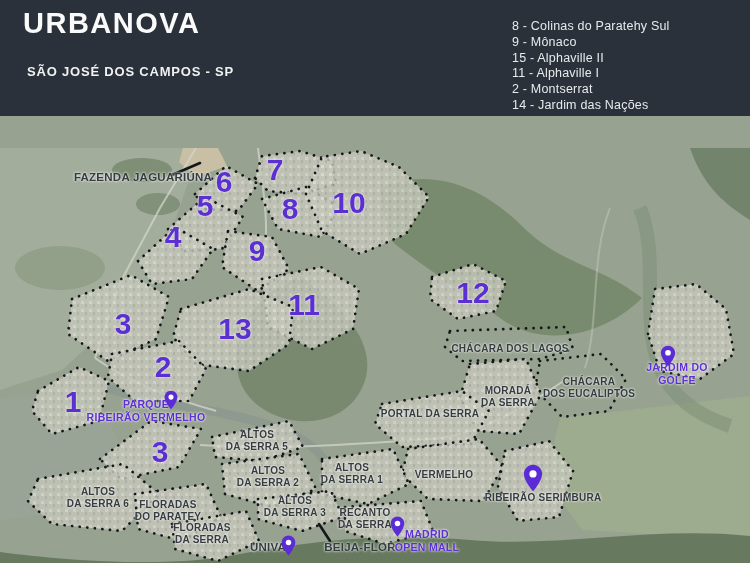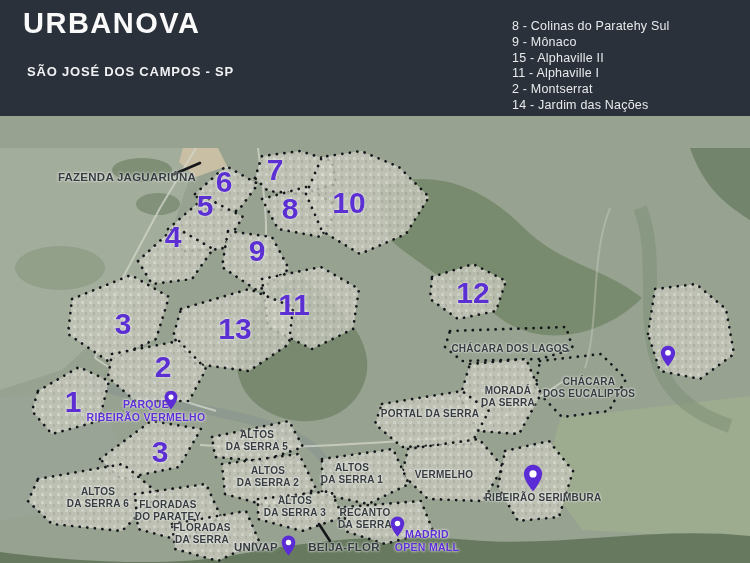--- a/index.html
+++ b/index.html
@@ -22,21 +22,21 @@
   #map{position:absolute;left:0;top:148px;width:750px;height:415px;}
   #map svg{position:absolute;left:0;top:0;}
 
   .map-num{position:absolute;transform:translate(-50%,-50%);color:#5b2fd1;
            font-size:30px;font-weight:600;line-height:1;z-index:4;
            text-shadow:0 0 3px rgba(245,246,242,.85),0 0 1px rgba(245,246,242,.7);}
   .map-label{position:absolute;transform:translate(-50%,-50%);color:#363b41;
              font-size:10px;font-weight:700;letter-spacing:.25px;line-height:1.2;
              text-align:center;white-space:pre-line;z-index:4;
              text-shadow:0 0 3px rgba(242,244,239,.95),0 0 2px rgba(242,244,239,.8);}
-  .map-label.big{font-size:11.5px;}
+  .map-label.big{font-size:11.5px;margin-left:16px;}
   .map-poi{position:absolute;transform:translate(-50%,-50%);color:#5e2fd6;
            font-size:10.5px;font-weight:800;letter-spacing:.3px;line-height:1.2;
            text-align:center;white-space:pre-line;z-index:4;
            text-shadow:0 0 3px rgba(242,244,239,.95),0 0 2px rgba(242,244,239,.8);}
   .pin{position:absolute;z-index:4;}
 </style>
 </head>
 <body>
 
 <div id="stage">
@@ -131,21 +131,21 @@
     <div class="map-num" style="left:73px;top:254px">1</div>
     <div class="map-num" style="left:163px;top:219px">2</div>
     <div class="map-num" style="left:123px;top:176px">3</div>
     <div class="map-num" style="left:173px;top:89px">4</div>
     <div class="map-num" style="left:205px;top:58px">5</div>
     <div class="map-num" style="left:224px;top:34px">6</div>
     <div class="map-num" style="left:275px;top:22px">7</div>
     <div class="map-num" style="left:290px;top:61px">8</div>
     <div class="map-num" style="left:257px;top:103px">9</div>
     <div class="map-num" style="left:349px;top:55px">10</div>
-    <div class="map-num" style="left:294px;top:157px">11</div>
+    <div class="map-num" style="left:304px;top:157px">11</div>
     <div class="map-num" style="left:473px;top:145px">12</div>
     <div class="map-num" style="left:235px;top:181px">13</div>
     <div class="map-num" style="left:160px;top:304px">3</div>
 
     <div class="map-label big" style="left:127px;top:30px">FAZENDA JAGUARIÚNA</div>
     <div class="map-label" style="left:510px;top:201px">CHÁCARA DOS LAGOS</div>
     <div class="map-label" style="left:508px;top:249px">MORADÁ
 DA SERRA</div>
     <div class="map-label" style="left:589px;top:240px">CHÁCARA
 DOS EUCALIPTOS</div>
@@ -166,20 +166,21 @@
     <div class="map-label" style="left:168px;top:363px">FLORADAS
 DO PARATEY</div>
     <div class="map-label" style="left:202px;top:386px">FLORADAS
 DA SERRA</div>
     <div class="map-label big" style="left:256px;top:400px">UNIVAP</div>
     <div class="map-label big" style="left:344px;top:400px">BEIJA-FLOR</div>
     <div class="map-label" style="left:543px;top:350px">RIBEIRÃO SERIMBURA</div>
 
     <div class="map-poi" style="left:146px;top:263px">PARQUE
 RIBEIRÃO VERMELHO</div>
+    <div class="map-poi" style="left:677px;top:226px">JARDIM DO GOLFE</div>
     <div class="map-poi" style="left:427px;top:393px">MADRID
 OPEN MALL</div>
 
     <div class="pin" style="left:164px;top:242px">
       <svg width="14" height="20" viewBox="0 0 24 34">
           <path d="M12 1C5.9 1 1 5.9 1 12c0 8.5 11 21 11 21s11-12.5 11-21C23 5.9 18.1 1 12 1z" fill="#5b2bd5"></path>
           <circle cx="12" cy="12" r="4.4" fill="#fff"></circle>
         </svg>
     </div>
     <div class="pin" style="left:660px;top:197px">

